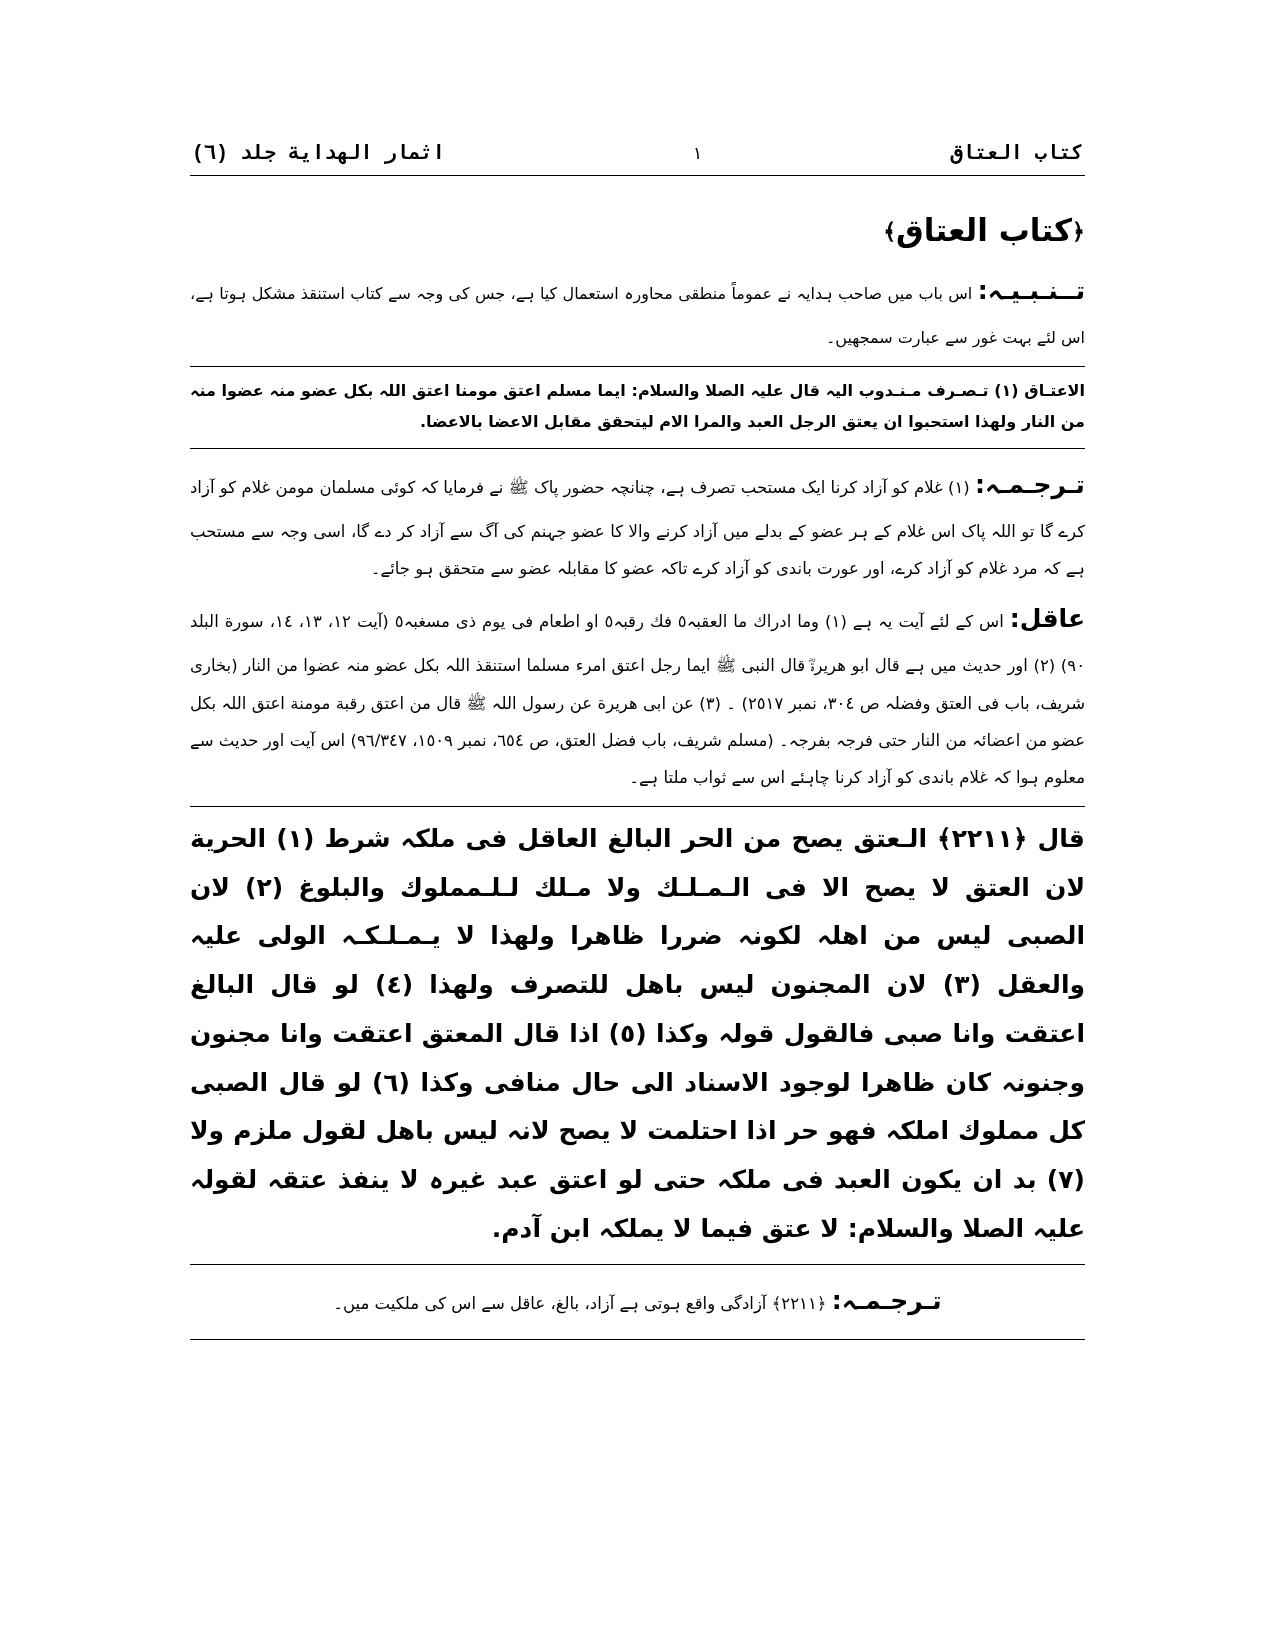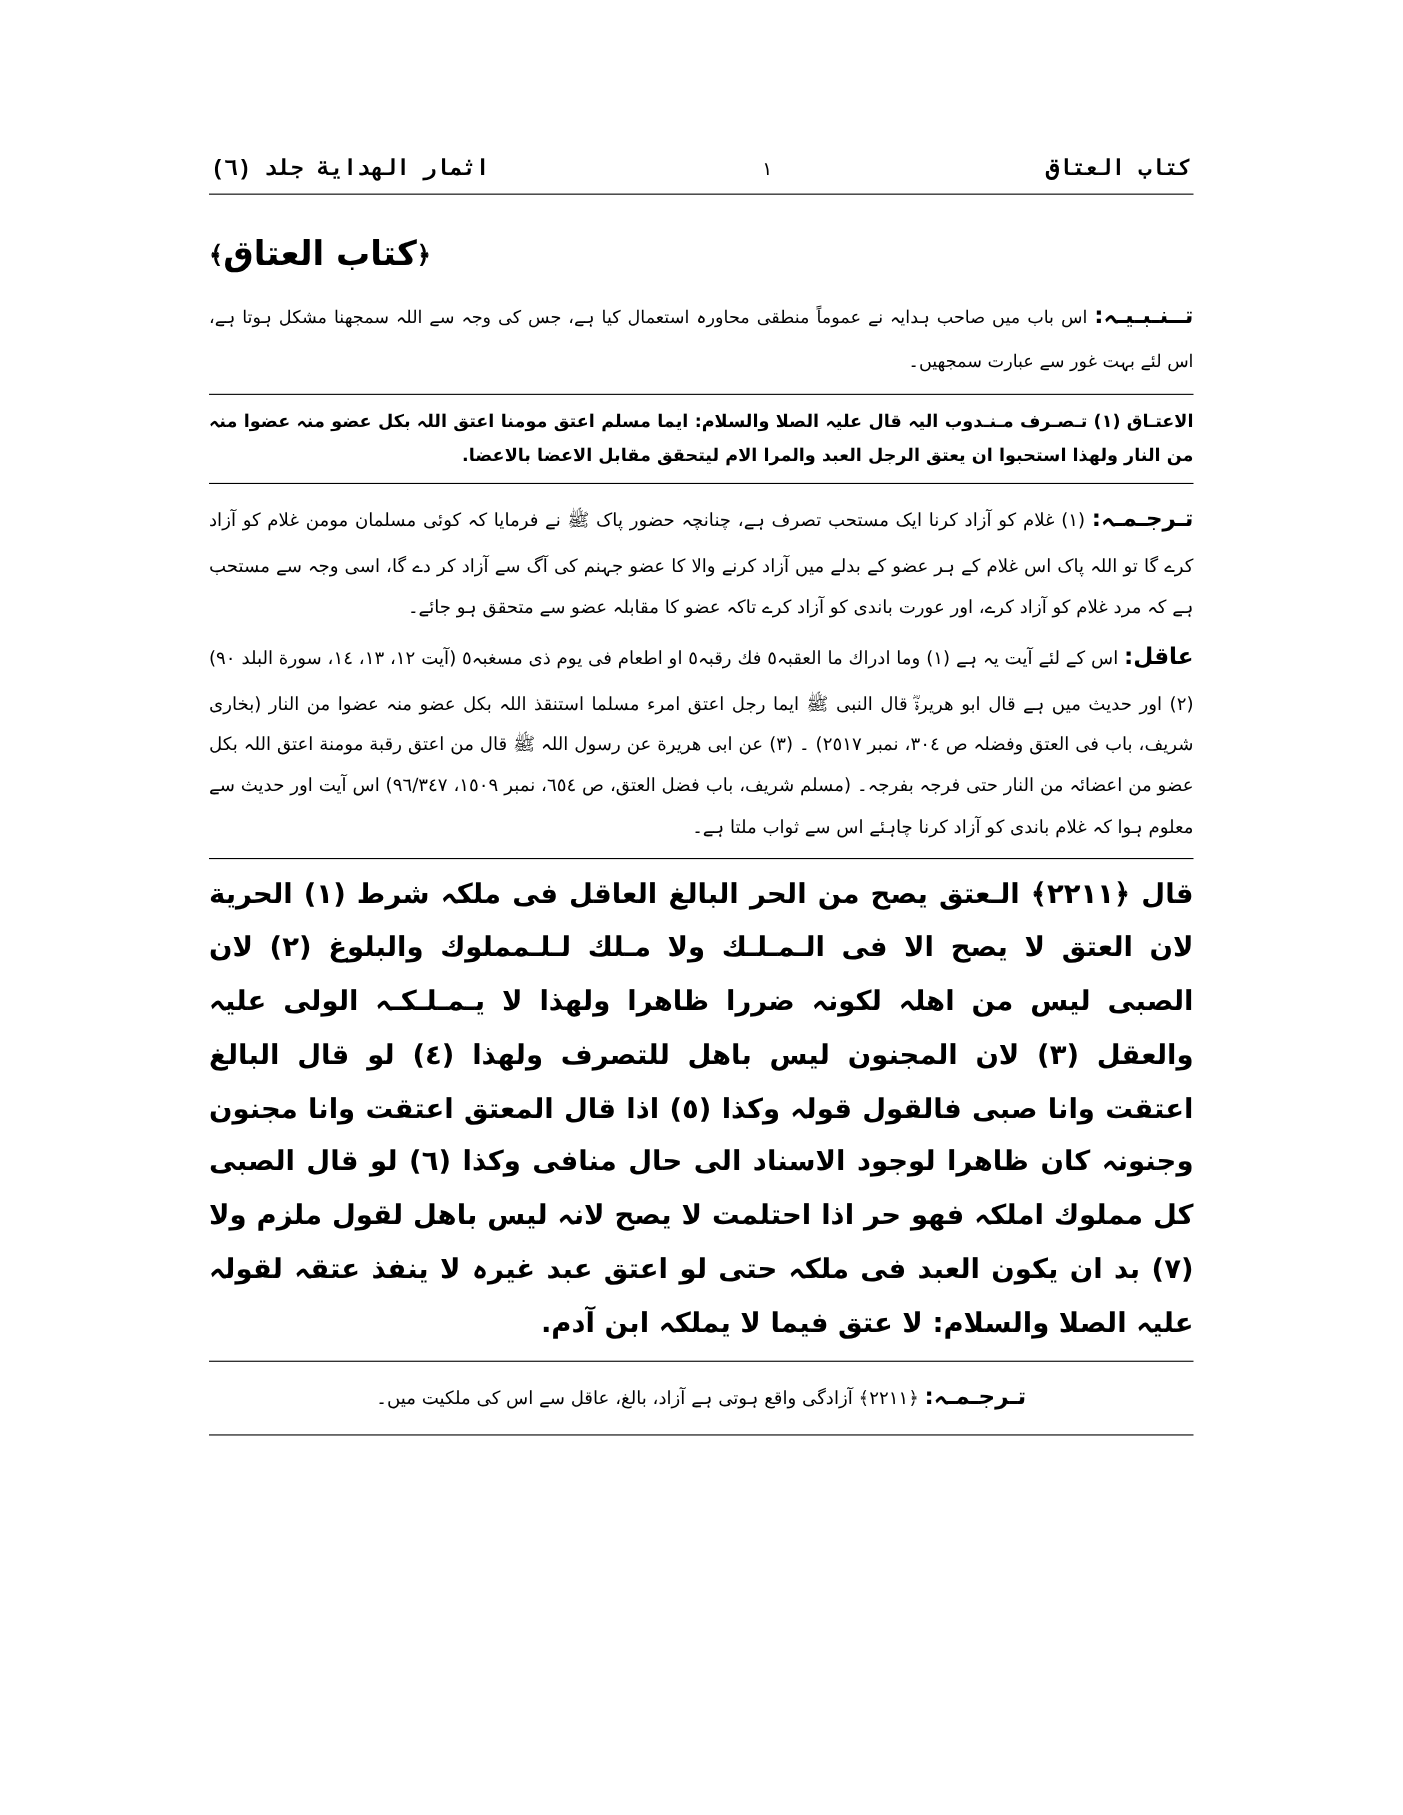--- a/index.html
+++ b/index.html
@@ -38,21 +38,21 @@
   .runhead .side {
     white-space: nowrap;
     font-family: Liberation Mono, monospace;
   }
   .runhead .folio {
     font-size: 17px;
     font-weight: normal;
   }
   
   .book-title {
-    text-align: left;
+    text-align: right;
     font-size: 31px;
     font-weight: bold;
     letter-spacing: 0px;
     margin: 36px 0 14px 0;
     direction: rtl;
   }
   .book-title .orn {
     font-size: 22px;
     vertical-align: 2px;
   }
@@ -82,21 +82,21 @@
   }
   .arabic.small {
     font-size: 25px;
   }
   .lbl {
     font-weight: bold;
     font-size: 19px;
     white-space: nowrap;
   }
   .lbl.script {
-    font-size: 21px;
+    font-size: 25px;
     letter-spacing: -1px;
   }
   .centered {
     text-align: left;
     text-align-last: center;
   }
   .mt4 { margin-top: 4px; }
   .blk.note { font-size: 16px; line-height: 2.3; }
 </style>
 </head>
@@ -111,21 +111,21 @@
   </div>
 
   <div class="rule"></div>
 
   <div class="book-title">
     <span class="orn">﴿</span><span>كتاب العتاق</span><span class="orn">﴾</span>
   </div>
 
   <div class="blk urdu note">
     <p><span class="lbl script">تــنـبـیـہ:</span>
-      <span>اس باب میں صاحب ہدایہ نے عموماً منطقی محاورہ استعمال کیا ہے، جس کی وجہ سے اللہ سمجھنا مشکل ہوتا ہے، اس لئے بہت غور سے عبارت سمجھیں۔</span></p>
+      <span>اس باب میں صاحب ہدایہ نے عموماً منطقی محاورہ استعمال کیا ہے، جس کی وجہ سے کتاب استنقذ مشکل ہوتا ہے، اس لئے بہت غور سے عبارت سمجھیں۔</span></p>
   </div>
 
   <div class="rule"></div>
 
   <div class="blk arabic">
     <p>الاعتـاق (١) تـصـرف مـنـدوب الیہ قال علیہ الصلا والسلام: ایما مسلم اعتق مومنا اعتق اللہ بكل عضو منہ عضوا منہ من النار ولھذا استحبوا ان یعتق الرجل العبد والمرا الام لیتحقق مقابل الاعضا بالاعضا.</p>
   </div>
 
   <div class="rule"></div>
 

